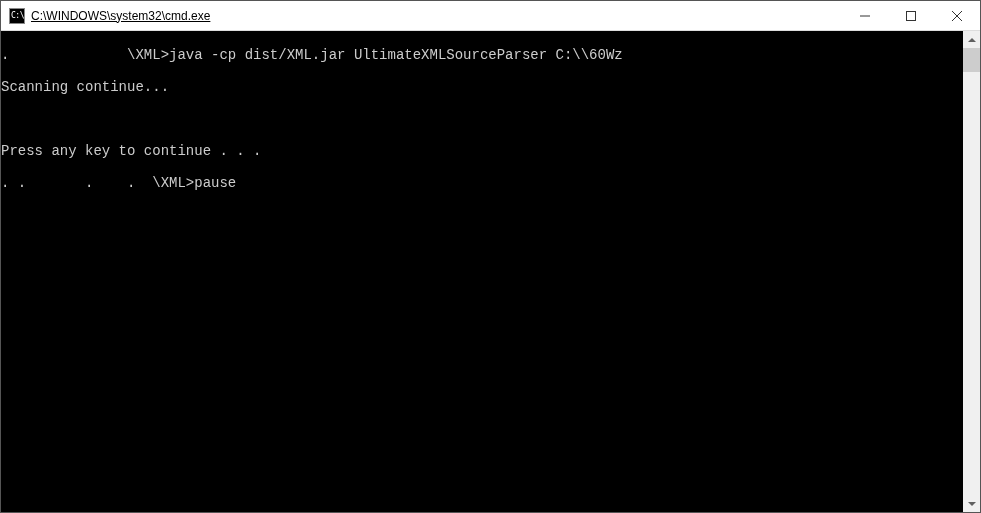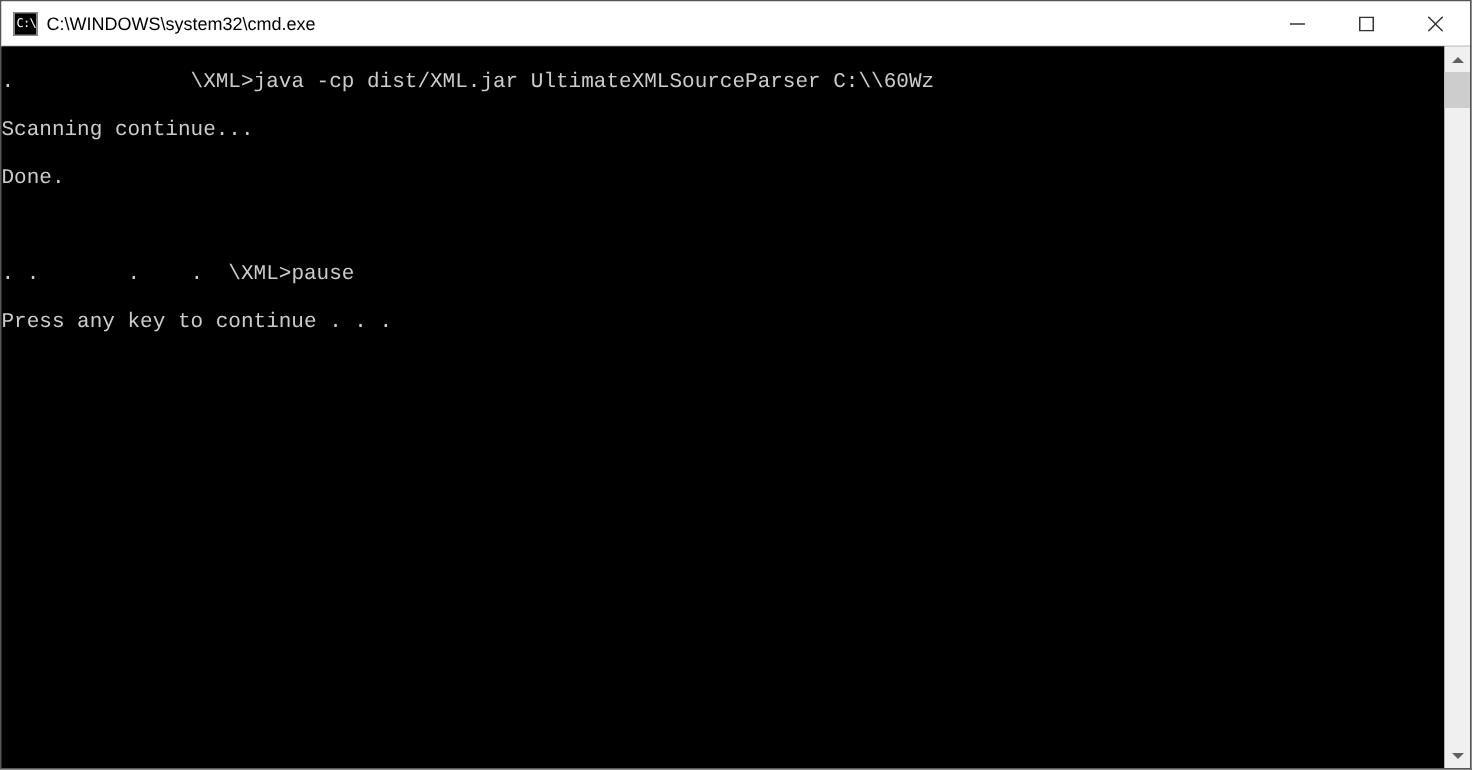--- a/index.html
+++ b/index.html
@@ -37,20 +37,21 @@
       display: flex;
       align-items: center;
       justify-content: flex-start;
       padding-left: 1px;
       letter-spacing: -0.5px;
     }
     .titlebar-title {
       font-size: 12px;
       color: #000;
       flex: 1;
+      text-decoration: underline;
     }
     .titlebar-buttons {
       display: flex;
       height: 100%;
     }
     .titlebar-btn {
       width: 46px;
       height: 100%;
       display: flex;
       align-items: center;
@@ -134,24 +135,23 @@
             <line x1="10" y1="0" x2="0" y2="10" stroke="#333" stroke-width="1"></line>
           </svg>
       </div>
     </div>
   </div>
 
   <div class="content-area">
     <div class="console">
 <div class="console-line"><span>.              </span><span>\XML&gt;</span><span>java -cp dist/XML.jar UltimateXMLSourceParser C:\\60Wz</span></div>
 <div class="console-line">Scanning continue...</div>
-<div class="console-line">Done.</div>
 <div class="console-line"></div>
+<div class="console-line">Press any key to continue . . .</div>
 <div class="console-line"><span>. .       .    .  </span><span>\XML&gt;</span><span>pause</span></div>
-<div class="console-line">Press any key to continue . . .</div>
     </div>
 
     <div class="scrollbar">
       <div class="scroll-arrow">
         <svg width="8" height="4" viewBox="0 0 8 4">
             <polygon points="4,0 8,4 0,4" fill="#606060"></polygon>
           </svg>
       </div>
       <div class="scroll-track">
         <div class="scroll-thumb"></div>

